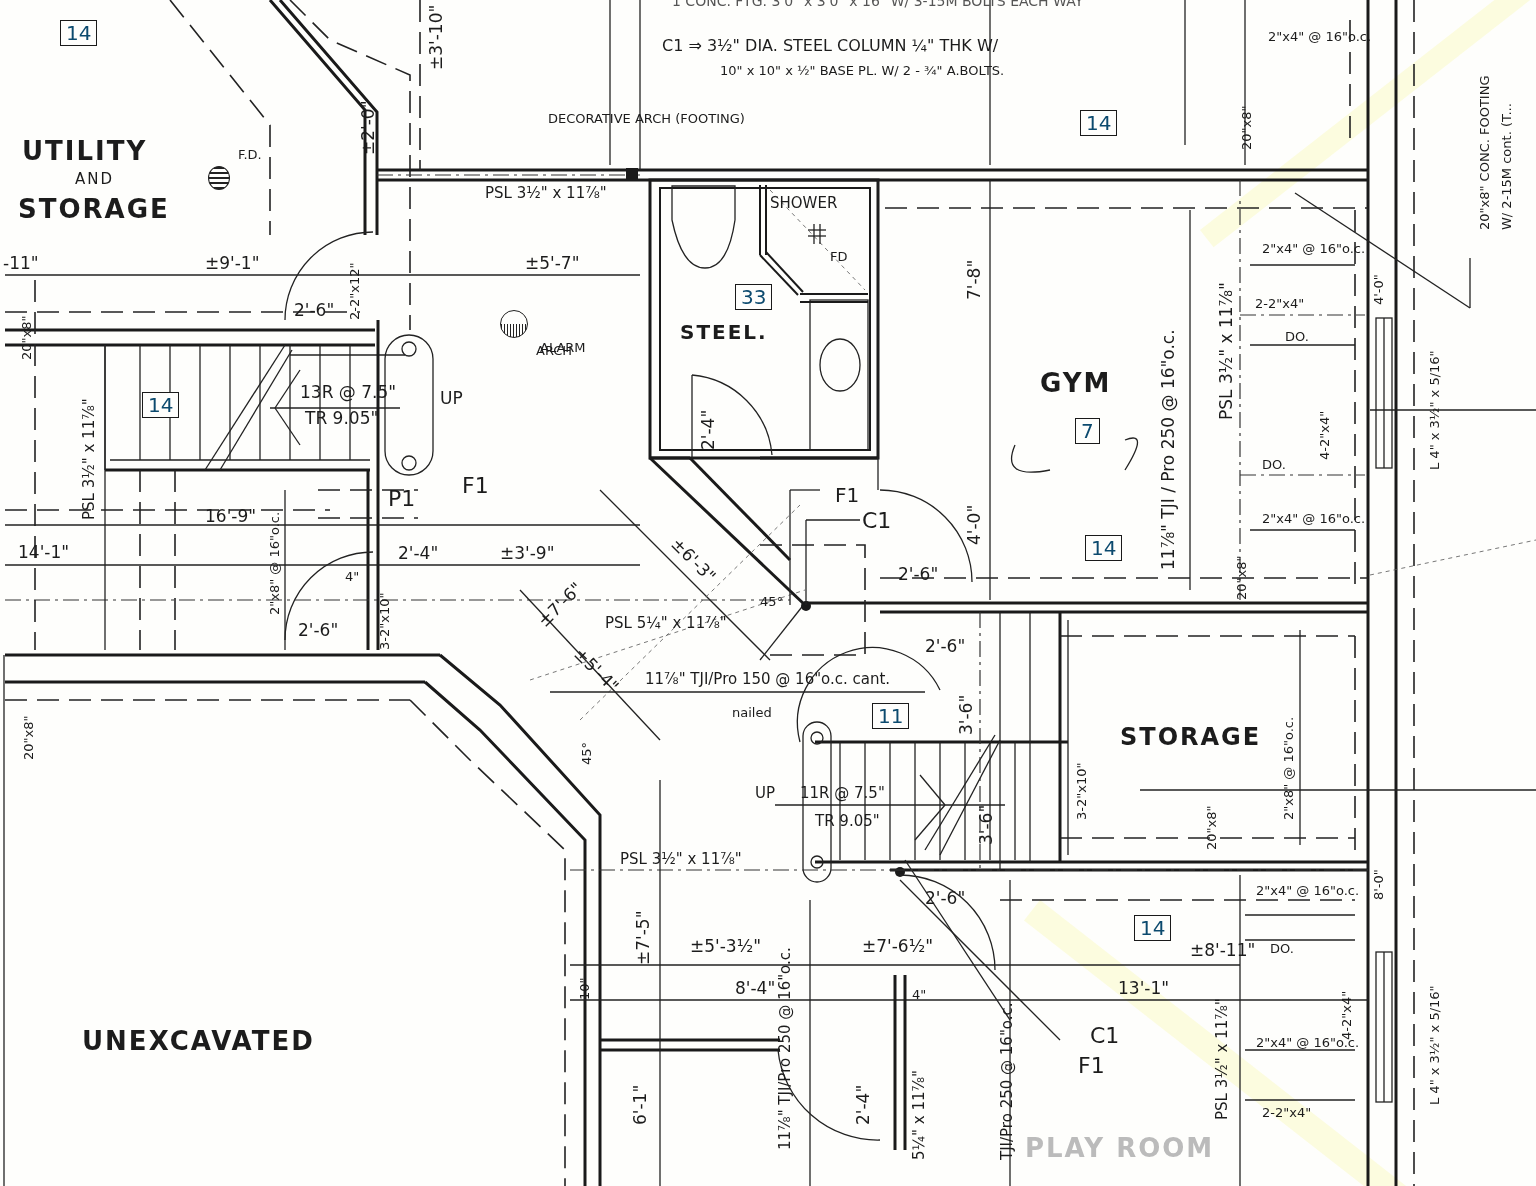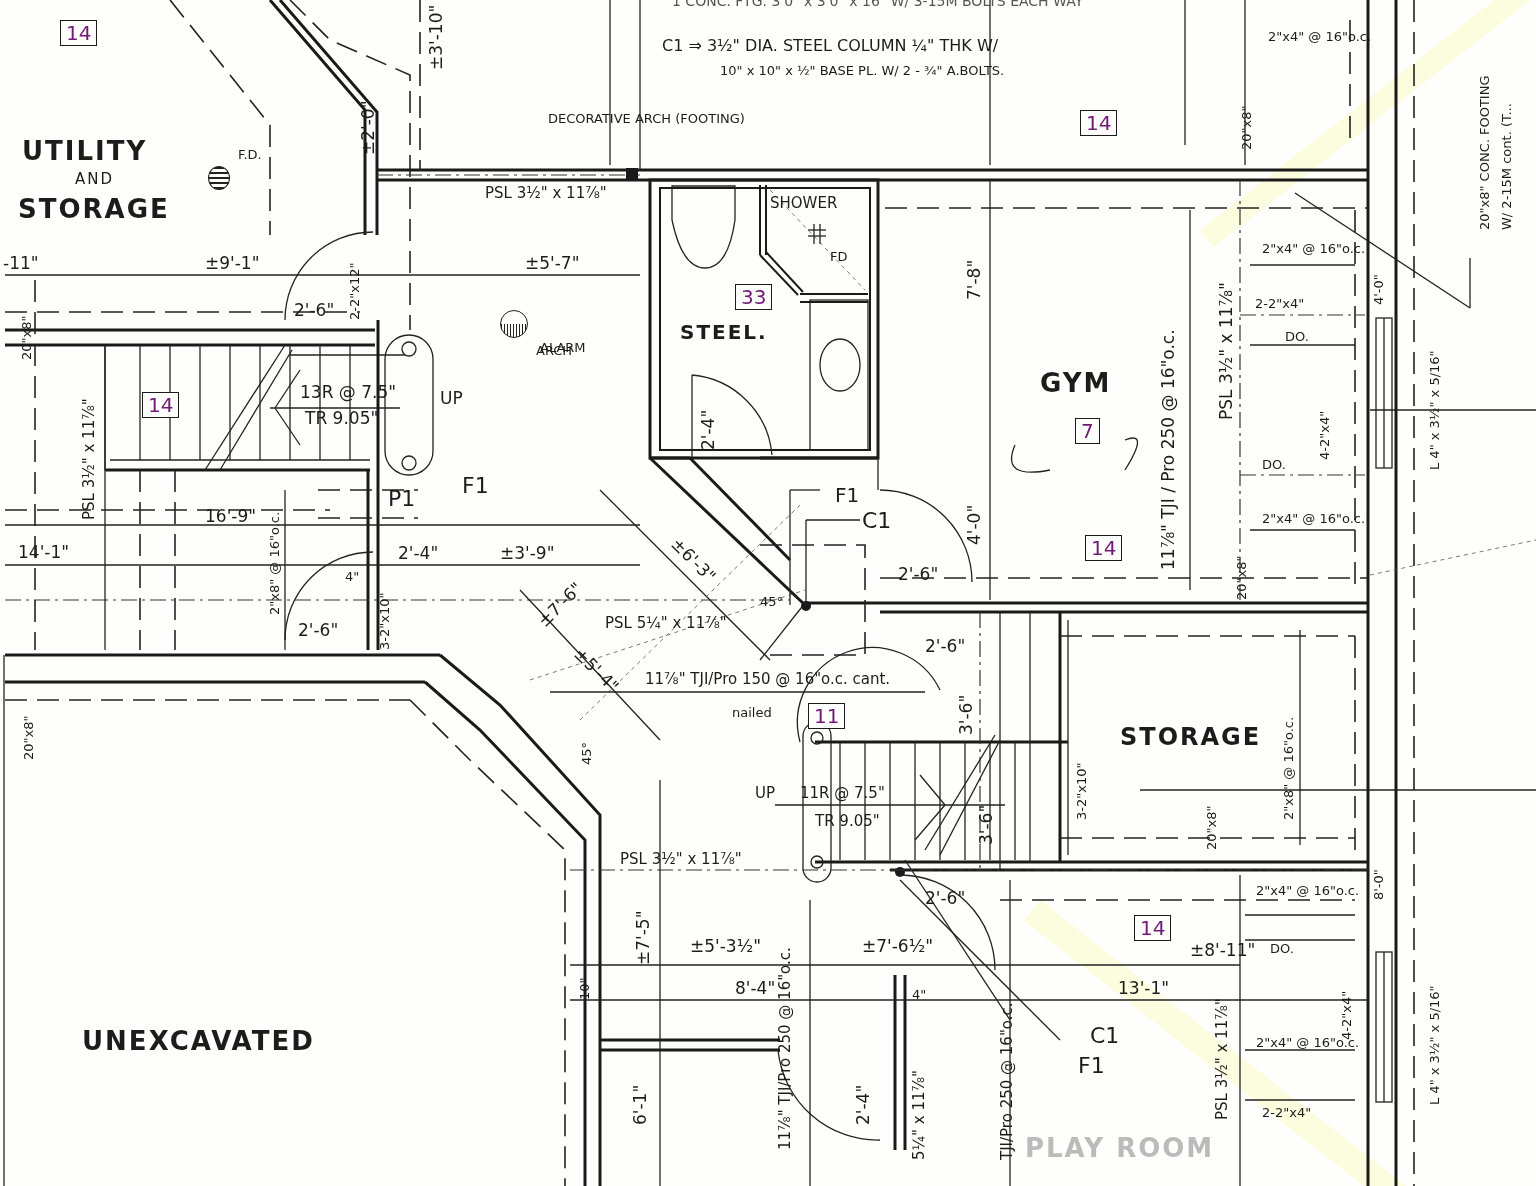--- a/index.html
+++ b/index.html
@@ -9,21 +9,21 @@
   .wt{stroke:#1a1a1a;stroke-width:2;fill:none;}
   .t{stroke:#222;stroke-width:1.3;fill:none;}
   .d{stroke:#222;stroke-width:1.6;fill:none;stroke-dasharray:22 10;}
   .dd{stroke:#333;stroke-width:1.2;fill:none;stroke-dasharray:16 5 3 5;}
   .thin{stroke:#555;stroke-width:0.8;fill:none;stroke-dasharray:4 4;}
   .lbl{position:absolute;font-family:"DejaVu Sans",sans-serif;color:#1c1c1c;white-space:nowrap;line-height:1;}
   .room{font-size:26px;letter-spacing:2px;font-weight:bold;}
   .note{font-size:15px;}
   .dim{font-size:17px;}
   .sm{font-size:13px;}
-  .tag{position:absolute;border:1.6px solid #1a1a1a;font-family:"DejaVu Sans",sans-serif;font-size:20px;color:#701a75;padding:2px 5px;background:#fefefc;line-height:1;}
+  .tag{position:absolute;border:1.6px solid #1a1a1a;font-family:"DejaVu Sans",sans-serif;font-size:20px;color:#0c4a6e;padding:2px 5px;background:#fefefc;line-height:1;}
   .rot{transform-origin:left top;}
   .hl{position:absolute;background:rgba(250,250,170,0.35);transform-origin:left top;}
 </style>
 </head>
 <body>
 
 <div id="canvas">
 
   <div class="hl" style="left:1200px;top:230px;width:420px;height:22px;transform:rotate(-38deg);"></div>
   <div class="hl" style="left:1040px;top:900px;width:480px;height:26px;transform:rotate(38deg);"></div>
@@ -253,21 +253,21 @@
   <div class="lbl sm" style="left:548px;top:112px;">DECORATIVE ARCH (FOOTING)</div>
 
   <div class="lbl sm rot" style="left:1478px;top:230px;transform:rotate(-90deg);">20"x8" CONC. FOOTING</div>
   <div class="lbl sm rot" style="left:1500px;top:230px;transform:rotate(-90deg);">W/ 2-15M cont. (T...</div>
 
   <div class="tag" style="left:60px;top:20px;">14</div>
   <div class="tag" style="left:1080px;top:110px;">14</div>
   <div class="tag" style="left:142px;top:392px;">14</div>
   <div class="tag" style="left:1085px;top:535px;">14</div>
   <div class="tag" style="left:1134px;top:915px;">14</div>
-  <div class="tag" style="left:808px;top:703px;text-align:center;">11</div>
+  <div class="tag" style="left:872px;top:703px;text-align:center;">11</div>
   <div class="tag" style="left:1075px;top:418px;">7</div>
   <div class="tag" style="left:735px;top:284px;">33</div>
 
   <div class="lbl room" style="left:22px;top:138px;">UTILITY</div>
   <div class="lbl note" style="left:75px;top:172px;letter-spacing:2px;">AND</div>
   <div class="lbl room" style="left:18px;top:196px;">STORAGE</div>
   <div class="lbl room" style="left:680px;top:322px;font-size:20px;">STEEL.</div>
   <div class="lbl note" style="left:770px;top:196px;">SHOWER</div>
   <div class="lbl room" style="left:1040px;top:370px;">GYM</div>
   <div class="lbl room" style="left:1120px;top:725px;font-size:24px;">STORAGE</div>

